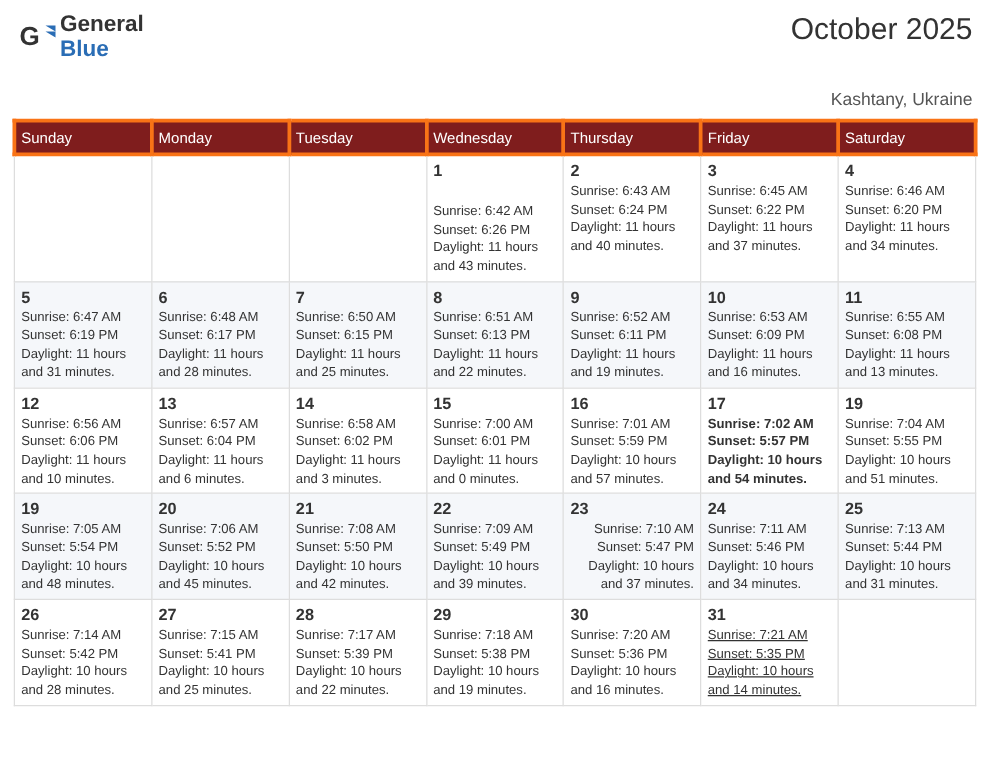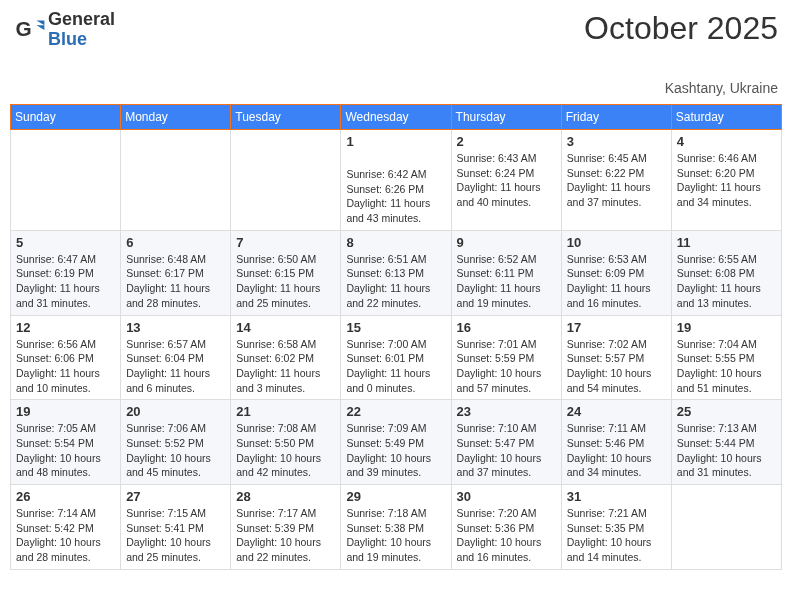--- a/index.html
+++ b/index.html
@@ -40,42 +40,42 @@
     }
     .logo-icon {
       width: 32px;
       height: 32px;
       margin-right: 2px;
     }
     .title-block {
       text-align: right;
     }
     .month-title {
-      font-size: 32px;
+      font-size: 24px;
       font-weight: normal;
       color: #333;
     }
     .subtitle {
       font-size: 14px;
       color: #555;
       margin-top: 33px;
     }
     .calendar {
       width: 100%;
       border-collapse: collapse;
       font-size: 11px;
     }
     .calendar th {
-      background: #3b82f6;
+      background: #7f1d1d;
       color: #fff;
       padding: 5px 4px;
       text-align: left;
       font-size: 12px;
       font-weight: normal;
-      border: 1px solid #f97316;
+      border: 3px solid #f97316;
     }
     .calendar td {
       border: 1px solid #ddd;
       vertical-align: top;
       padding: 4px 5px;
       width: calc(100% / 7);
       min-height: 75px;
       background: #fff;
     }
     .calendar tr:nth-child(even) td {
@@ -245,21 +245,21 @@
         </td>
         <td>
           <div class="day-number">16</div>
           <div class="day-info" style="white-space: pre-line;">Sunrise: 7:01 AM
 Sunset: 5:59 PM
 Daylight: 10 hours
 and 57 minutes.</div>
         </td>
         <td>
           <div class="day-number">17</div>
-          <div class="day-info" style="white-space: pre-line;">Sunrise: 7:02 AM
+          <div class="day-info" style="white-space: pre-line; font-weight: bold;">Sunrise: 7:02 AM
 Sunset: 5:57 PM
 Daylight: 10 hours
 and 54 minutes.</div>
         </td>
         <td>
           <div class="day-number">19</div>
           <div class="day-info" style="white-space: pre-line;">Sunrise: 7:04 AM
 Sunset: 5:55 PM
 Daylight: 10 hours
 and 51 minutes.</div>
@@ -289,21 +289,21 @@
         </td>
         <td>
           <div class="day-number">22</div>
           <div class="day-info" style="white-space: pre-line;">Sunrise: 7:09 AM
 Sunset: 5:49 PM
 Daylight: 10 hours
 and 39 minutes.</div>
         </td>
         <td>
           <div class="day-number">23</div>
-          <div class="day-info" style="white-space: pre-line;">Sunrise: 7:10 AM
+          <div class="day-info" style="white-space: pre-line; text-align: right;">Sunrise: 7:10 AM
 Sunset: 5:47 PM
 Daylight: 10 hours
 and 37 minutes.</div>
         </td>
         <td>
           <div class="day-number">24</div>
           <div class="day-info" style="white-space: pre-line;">Sunrise: 7:11 AM
 Sunset: 5:46 PM
 Daylight: 10 hours
 and 34 minutes.</div>
@@ -347,21 +347,21 @@
         </td>
         <td>
           <div class="day-number">30</div>
           <div class="day-info" style="white-space: pre-line;">Sunrise: 7:20 AM
 Sunset: 5:36 PM
 Daylight: 10 hours
 and 16 minutes.</div>
         </td>
         <td>
           <div class="day-number">31</div>
-          <div class="day-info" style="white-space: pre-line;">Sunrise: 7:21 AM
+          <div class="day-info" style="white-space: pre-line; text-decoration: underline;">Sunrise: 7:21 AM
 Sunset: 5:35 PM
 Daylight: 10 hours
 and 14 minutes.</div>
         </td>
         <td class="empty-cell"></td>
       </tr>
     </tbody>
 </table>
 
 </body></html>

